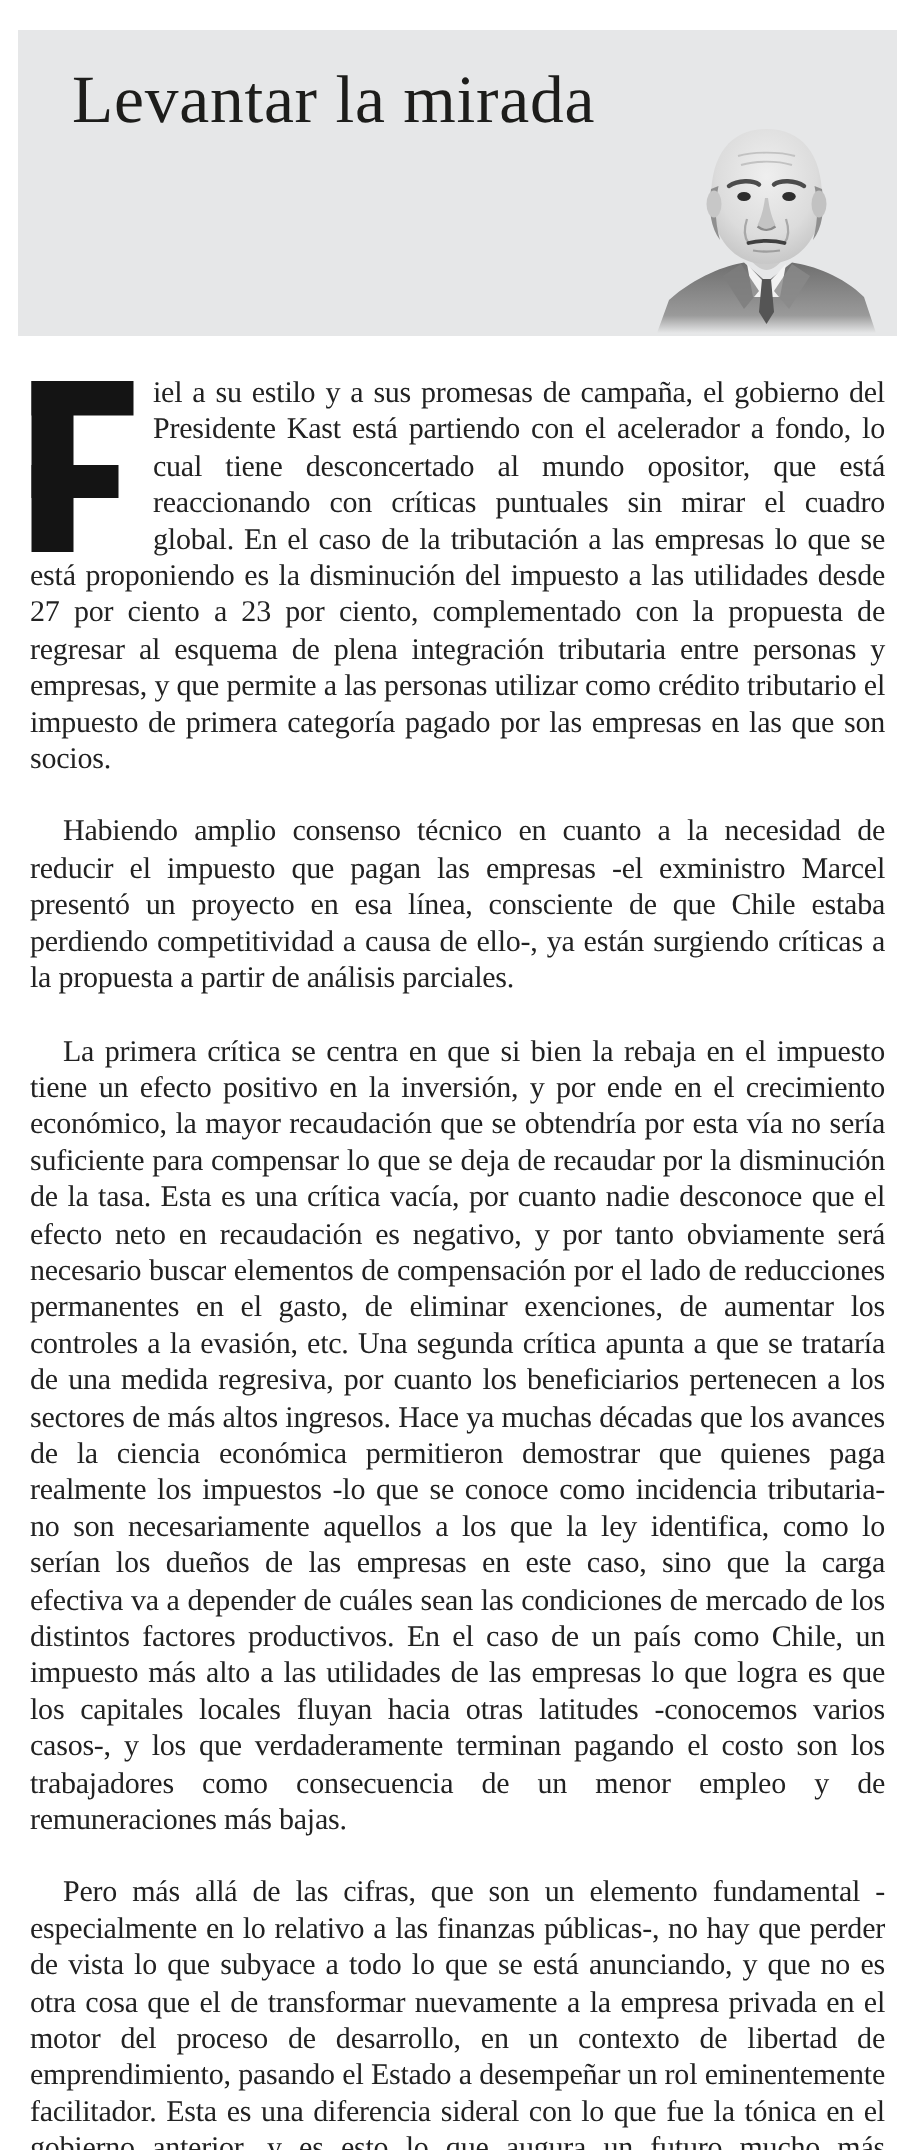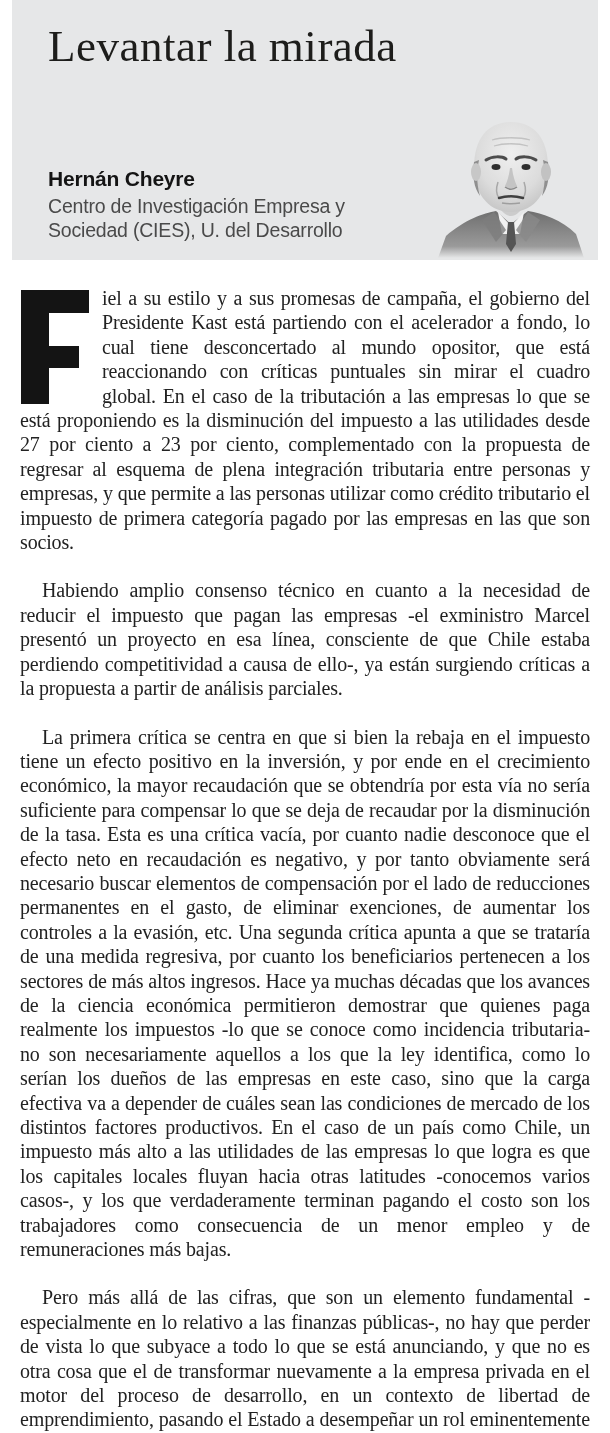--- a/index.html
+++ b/index.html
@@ -7,22 +7,22 @@
     width: 610px;
     background: #ffffff;
     font-family: "Liberation Serif", serif;
     color: #1c1c1c;
   }
   .page { position: relative; width: 610px; min-height: 1433px; }
 
   
   .header {
     position: relative;
-    margin: 0 12px 0 12px;
-    height: 260px;
+    margin: 20px 12px 0 12px;
+    height: 204px;
     background: #e6e7e8;
     overflow: hidden;
   }
   .title {
     margin: 0;
     position: absolute;
     left: 36px;
     top: 20px;
     font-family: "Liberation Serif", serif;
     font-weight: 400;
@@ -78,25 +78,20 @@
   .dropcap svg { display: block; width: 70px; height: 114px; }
 </style>
 </head>
 <body>
 
 <div class="page">
 
   <div class="header">
     <h1 class="title">Levantar la mirada</h1>
 
-    <div class="author-block">
-      <div class="author-name">Hernán Cheyre</div>
-      <div class="affiliation">Centro de Investigación Empresa y</div>
-      <div class="affiliation">Sociedad (CIES), U. del Desarrollo</div>
-    </div>
 
     <div class="portrait">
       <svg width="150" height="148" viewBox="0 0 150 148" xmlns="http://www.w3.org/2000/svg" aria-hidden="true">
         <defs>
           <linearGradient id="fadeSuit" x1="0" y1="0" x2="0" y2="1">
             <stop offset="0" stop-color="#6f6f6f"></stop>
             <stop offset="0.75" stop-color="#9a9a9a"></stop>
             <stop offset="1" stop-color="#e6e7e8"></stop>
           </linearGradient>
           <radialGradient id="headShade" cx="0.5" cy="0.35" r="0.75">

